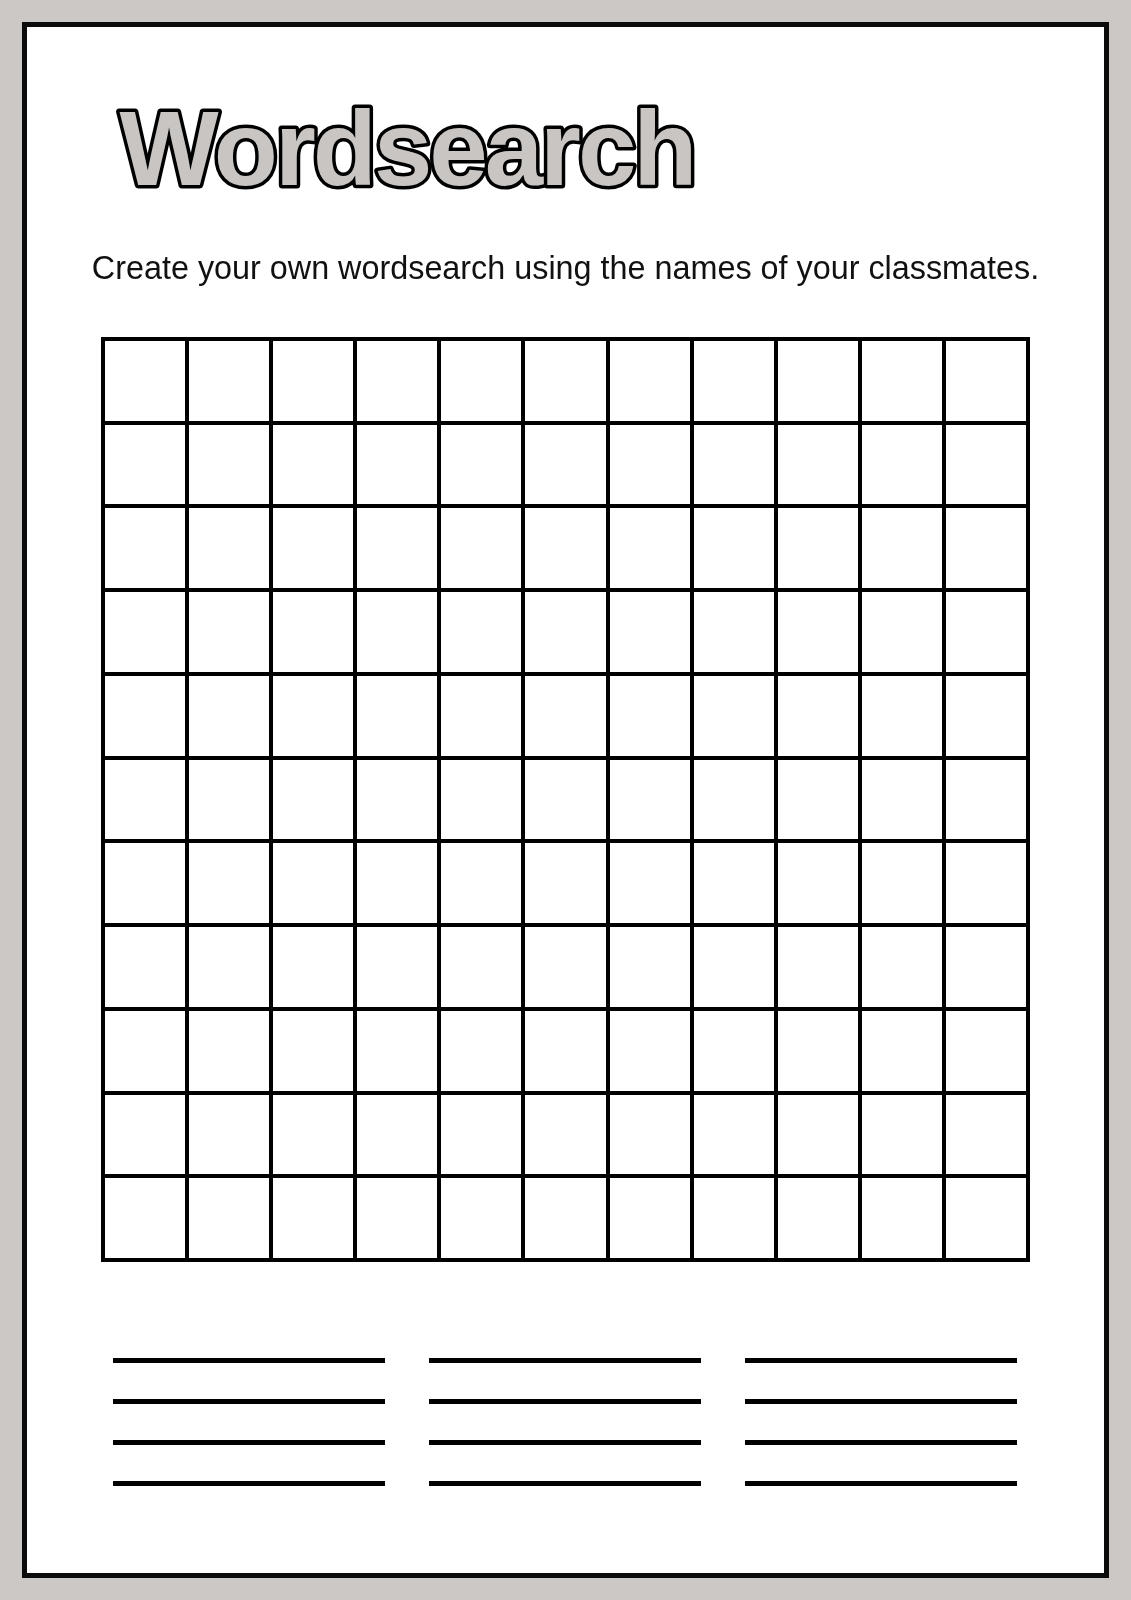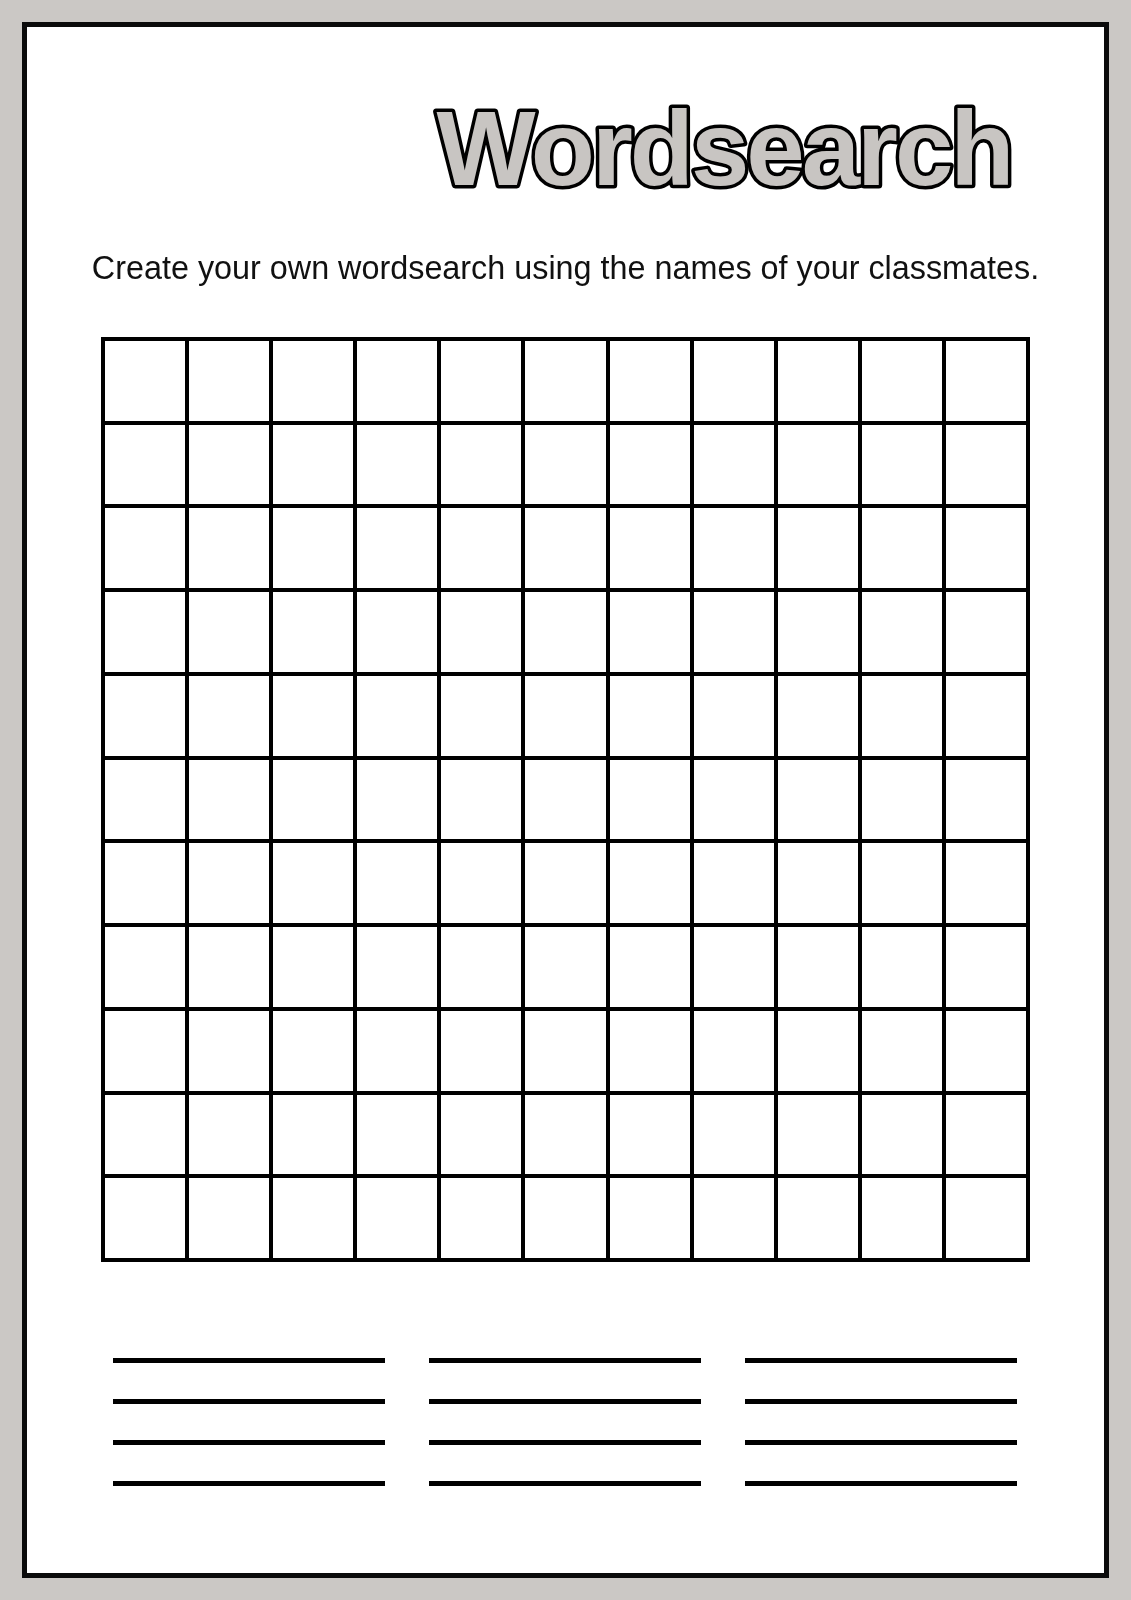--- a/index.html
+++ b/index.html
@@ -23,21 +23,21 @@
     height: 1556px;
     box-sizing: border-box;
     background: #ffffff;
     border: 5px solid #0b0b0b;
   }
   .title-wrap {
     position: absolute;
     left: 0;
     top: 40px;
     width: 100%;
-    text-align: right;
+    text-align: left;
   }
   .title-svg text {
     font-family: "Liberation Sans", sans-serif;
     font-weight: bold;
   }
   .subtitle {
     position: absolute;
     left: 0;
     top: 222px;
     width: 100%;

